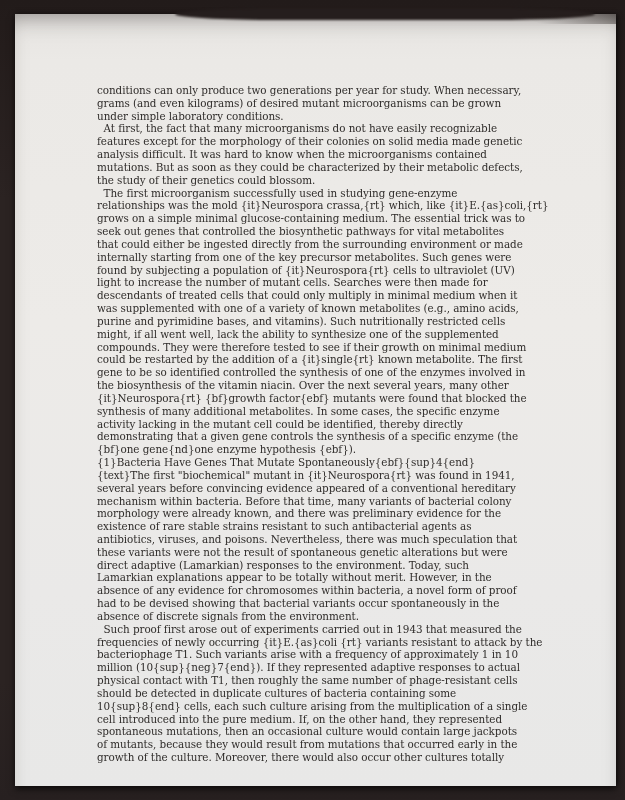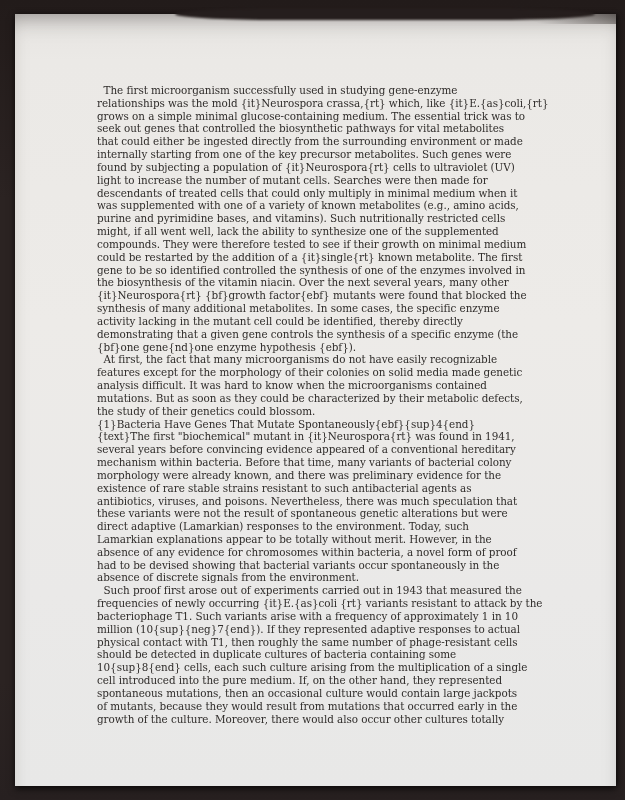--- a/index.html
+++ b/index.html
@@ -64,20 +64,28 @@
   }
 </style>
 </head>
 <body>
 
 <div class="photo">
   <div class="page">
     <div class="curl-shadow"></div>
     <div class="corner-shade"></div>
     <div class="text-block">
+      <div class="para">conditions can only produce two generations per year for study. When necessary,
+grams (and even kilograms) of desired mutant microorganisms can be grown
+under simple laboratory conditions.</div>
+      <div class="para">  At first, the fact that many microorganisms do not have easily recognizable
+features except for the morphology of their colonies on solid media made genetic
+analysis difficult. It was hard to know when the microorganisms contained
+mutations. But as soon as they could be characterized by their metabolic defects,
+the study of their genetics could blossom.</div>
       <div class="para">  The first microorganism successfully used in studying gene-enzyme
 relationships was the mold {it}Neurospora crassa,{rt} which, like {it}E.{as}coli,{rt}
 grows on a simple minimal glucose-containing medium. The essential trick was to
 seek out genes that controlled the biosynthetic pathways for vital metabolites
 that could either be ingested directly from the surrounding environment or made
 internally starting from one of the key precursor metabolites. Such genes were
 found by subjecting a population of {it}Neurospora{rt} cells to ultraviolet (UV)
 light to increase the number of mutant cells. Searches were then made for
 descendants of treated cells that could only multiply in minimal medium when it
 was supplemented with one of a variety of known metabolites (e.g., amino acids,
@@ -85,25 +93,20 @@
 might, if all went well, lack the ability to synthesize one of the supplemented
 compounds. They were therefore tested to see if their growth on minimal medium
 could be restarted by the addition of a {it}single{rt} known metabolite. The first
 gene to be so identified controlled the synthesis of one of the enzymes involved in
 the biosynthesis of the vitamin niacin. Over the next several years, many other
 {it}Neurospora{rt} {bf}growth factor{ebf} mutants were found that blocked the
 synthesis of many additional metabolites. In some cases, the specific enzyme
 activity lacking in the mutant cell could be identified, thereby directly
 demonstrating that a given gene controls the synthesis of a specific enzyme (the
 {bf}one gene{nd}one enzyme hypothesis {ebf}).</div>
-      <div class="para">  At first, the fact that many microorganisms do not have easily recognizable
-features except for the morphology of their colonies on solid media made genetic
-analysis difficult. It was hard to know when the microorganisms contained
-mutations. But as soon as they could be characterized by their metabolic defects,
-the study of their genetics could blossom.</div>
       <div class="para">{1}Bacteria Have Genes That Mutate Spontaneously{ebf}{sup}4{end}</div>
       <div class="para">{text}The first "biochemical" mutant in {it}Neurospora{rt} was found in 1941,
 several years before convincing evidence appeared of a conventional hereditary
 mechanism within bacteria. Before that time, many variants of bacterial colony
 morphology were already known, and there was preliminary evidence for the
 existence of rare stable strains resistant to such antibacterial agents as
 antibiotics, viruses, and poisons. Nevertheless, there was much speculation that
 these variants were not the result of spontaneous genetic alterations but were
 direct adaptive (Lamarkian) responses to the environment. Today, such
 Lamarkian explanations appear to be totally without merit. However, in the

